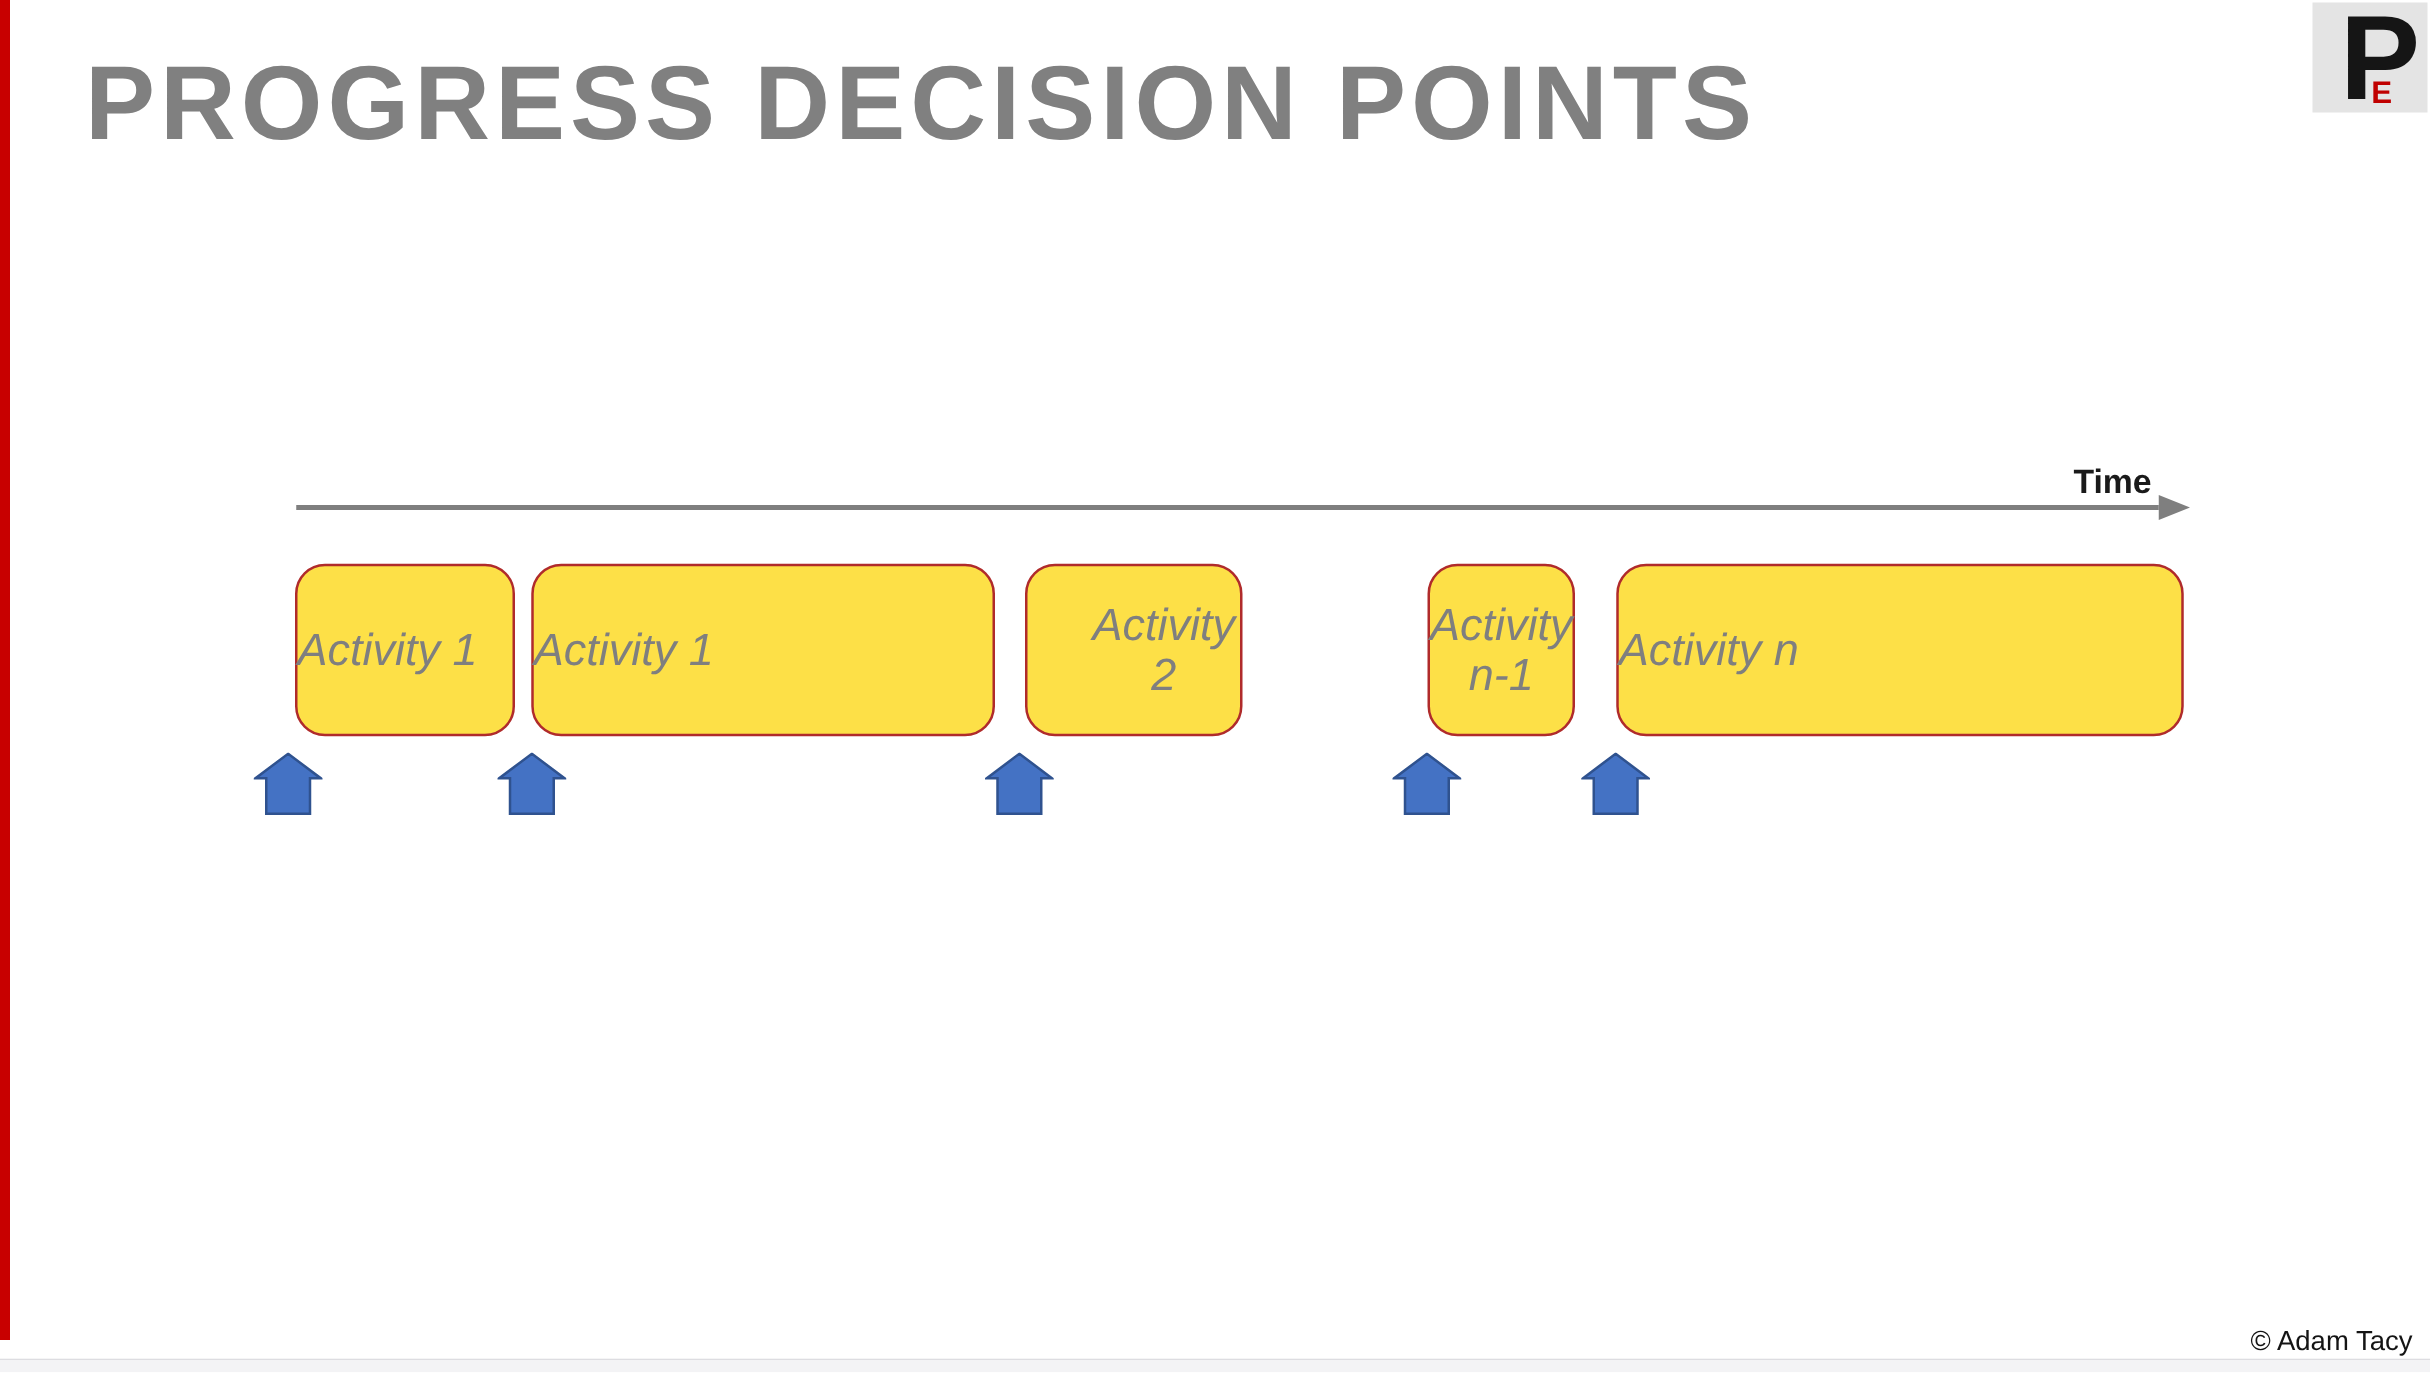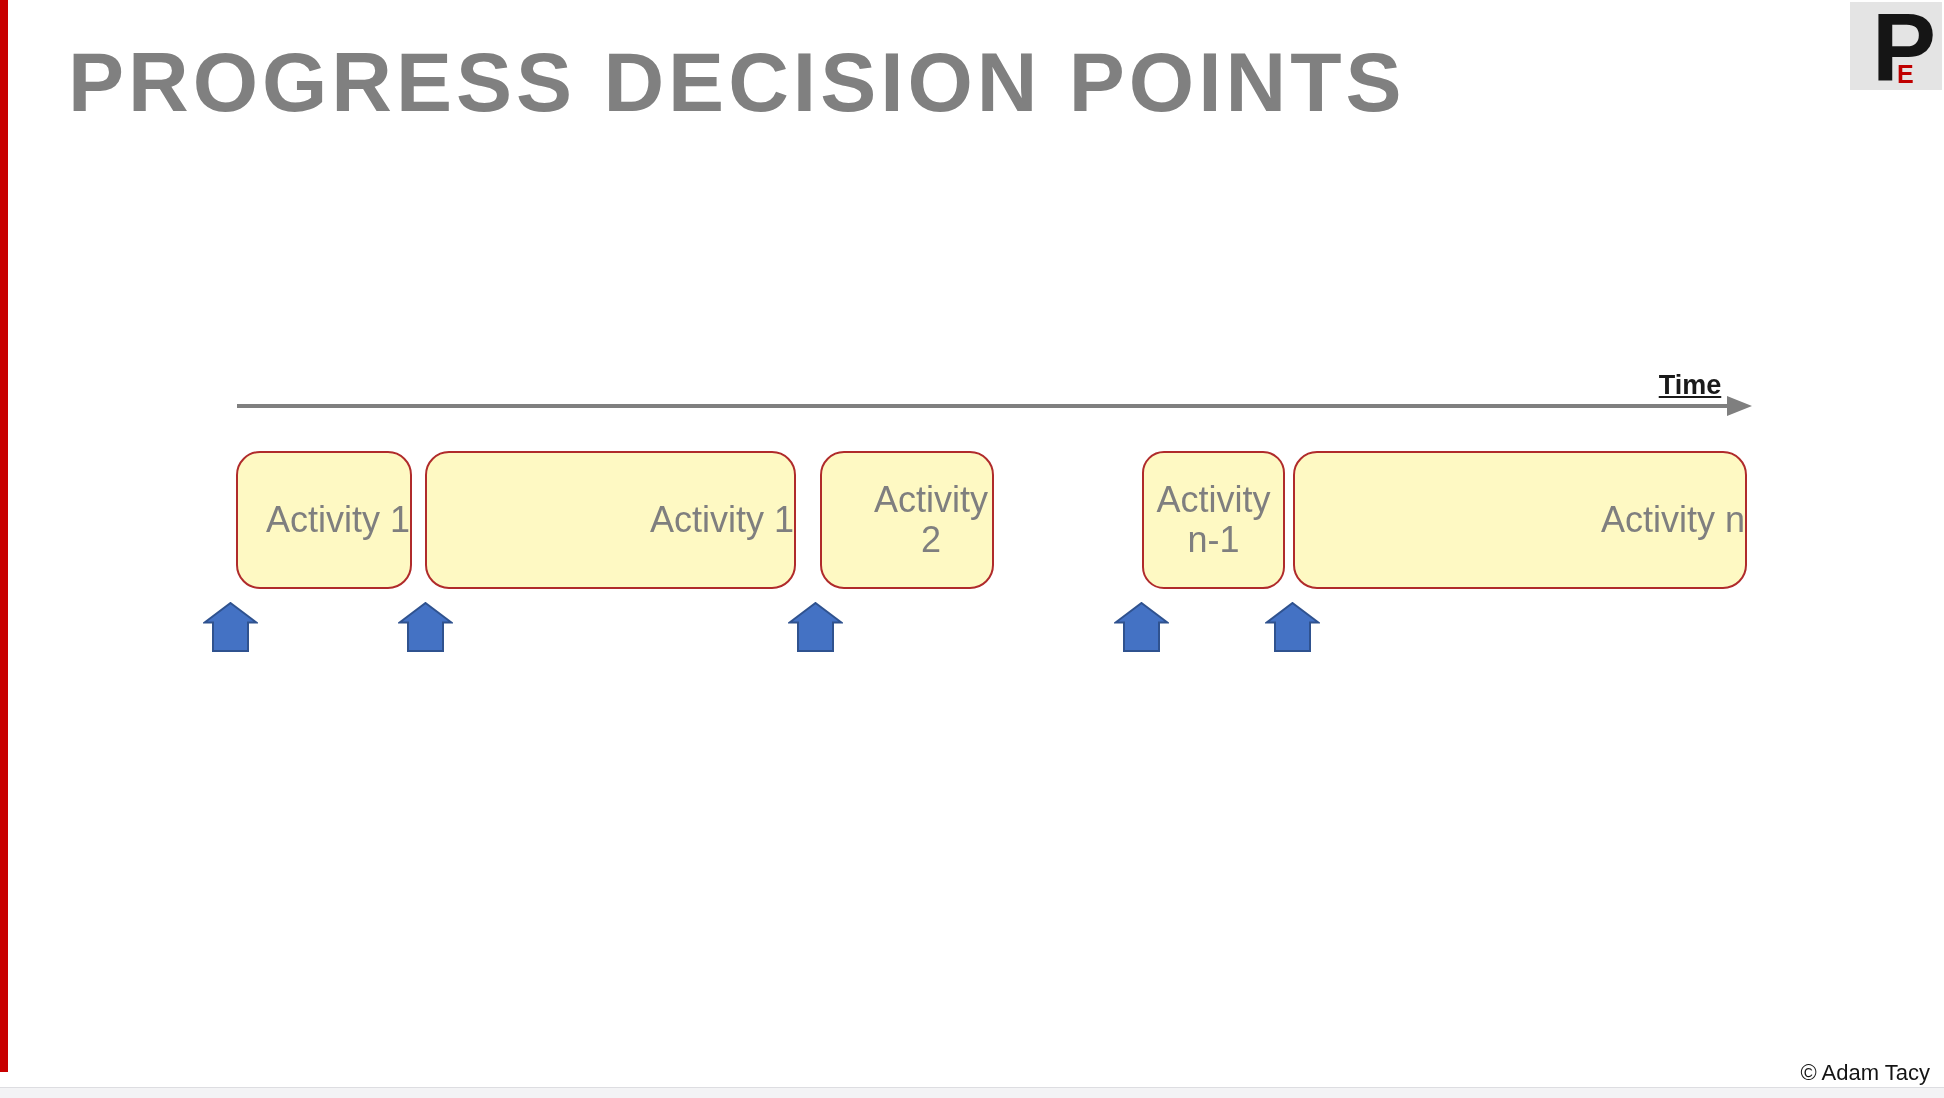--- a/index.html
+++ b/index.html
@@ -21,39 +21,39 @@
   .logo-p {
     position:absolute; left:22px; top:-3px; font-size:96px; font-weight:bold;
     color:#151515; line-height:1;
   }
   .logo-e {
     position:absolute; left:47px; top:60px; font-size:25px; font-weight:bold;
     color:#C00000; line-height:1;
   }
   .time-label {
     position:absolute; left:1640px; top:370px; width:100px; text-align:center;
-    font-size:27px; font-weight:bold; color:#1a1a1a;text-decoration:underline;
+    font-size:27px; font-weight:bold; color:#1a1a1a;
   }
   .arrow-line {
     position:absolute; left:237px; top:404px; width:1490px; height:4px; background:#7F7F7F;
   }
   .arrow-line::after {
     content:""; position:absolute; right:-25px; top:-8px; width:0; height:0;
     border-left:25px solid #7F7F7F; border-top:10px solid transparent; border-bottom:10px solid transparent;
   }
   .box {
     position:absolute; top:451px; height:138px; box-sizing:border-box;
-    border:2.5px solid #B02B2B; border-radius:24px; background:#fef9c3;
-    display:flex; align-items:center; justify-content:flex-end; text-align:center;
-    color:#7F7F7F; font-size:36px; line-height:1.12;
+    border:2.5px solid #B02B2B; border-radius:24px; background:#fde047;
+    display:flex; align-items:center; justify-content:flex-start; text-align:center;
+    color:#7F7F7F; font-size:36px; line-height:1.12;font-style:italic;
   }
   .box1 { left:236px;  width:176px; }
   .box2 { left:425px;  width:371px; }
   .box3 { left:820px;  width:174px;padding-left:48px; }
-  .box4 { left:1142px; width:143px;border-radius:22px; }
+  .box4 { left:1142px; width:118px; }
   .box5 { left:1293px; width:454px; }
   .house { position:absolute; top:602px; width:55px; height:50px; }
   .house polygon { fill:#4472C4; stroke:#2F528F; stroke-width:2; }
   .h1 { left:203px; }
   .h2 { left:398px; }
   .h3 { left:788px; }
   .h4 { left:1114px; }
   .h5 { left:1265px; }
   .footer-strip {
     position:absolute; left:0; bottom:0; width:100%; height:11px;

